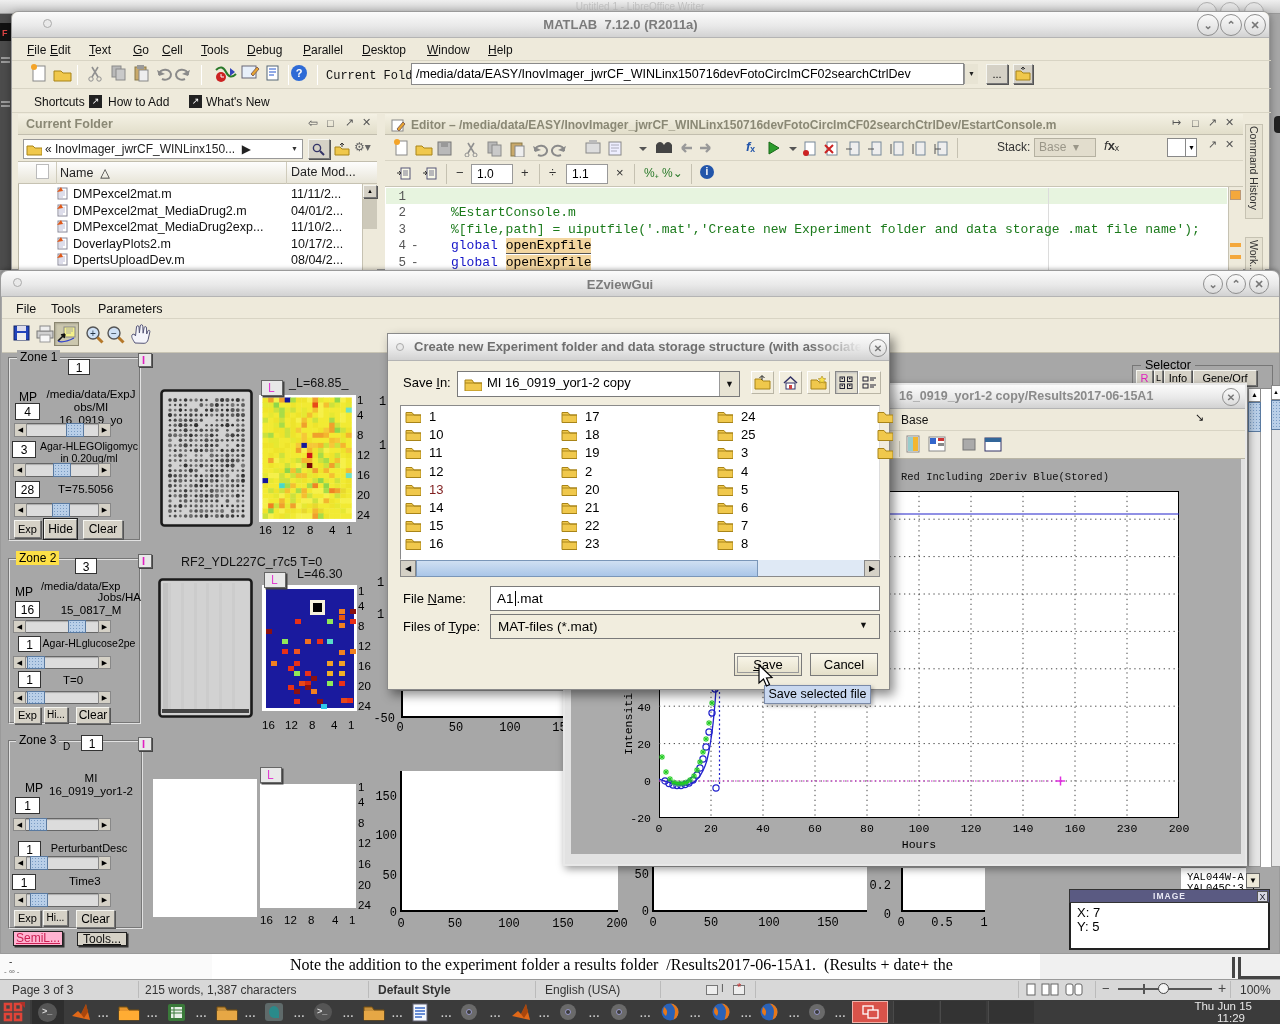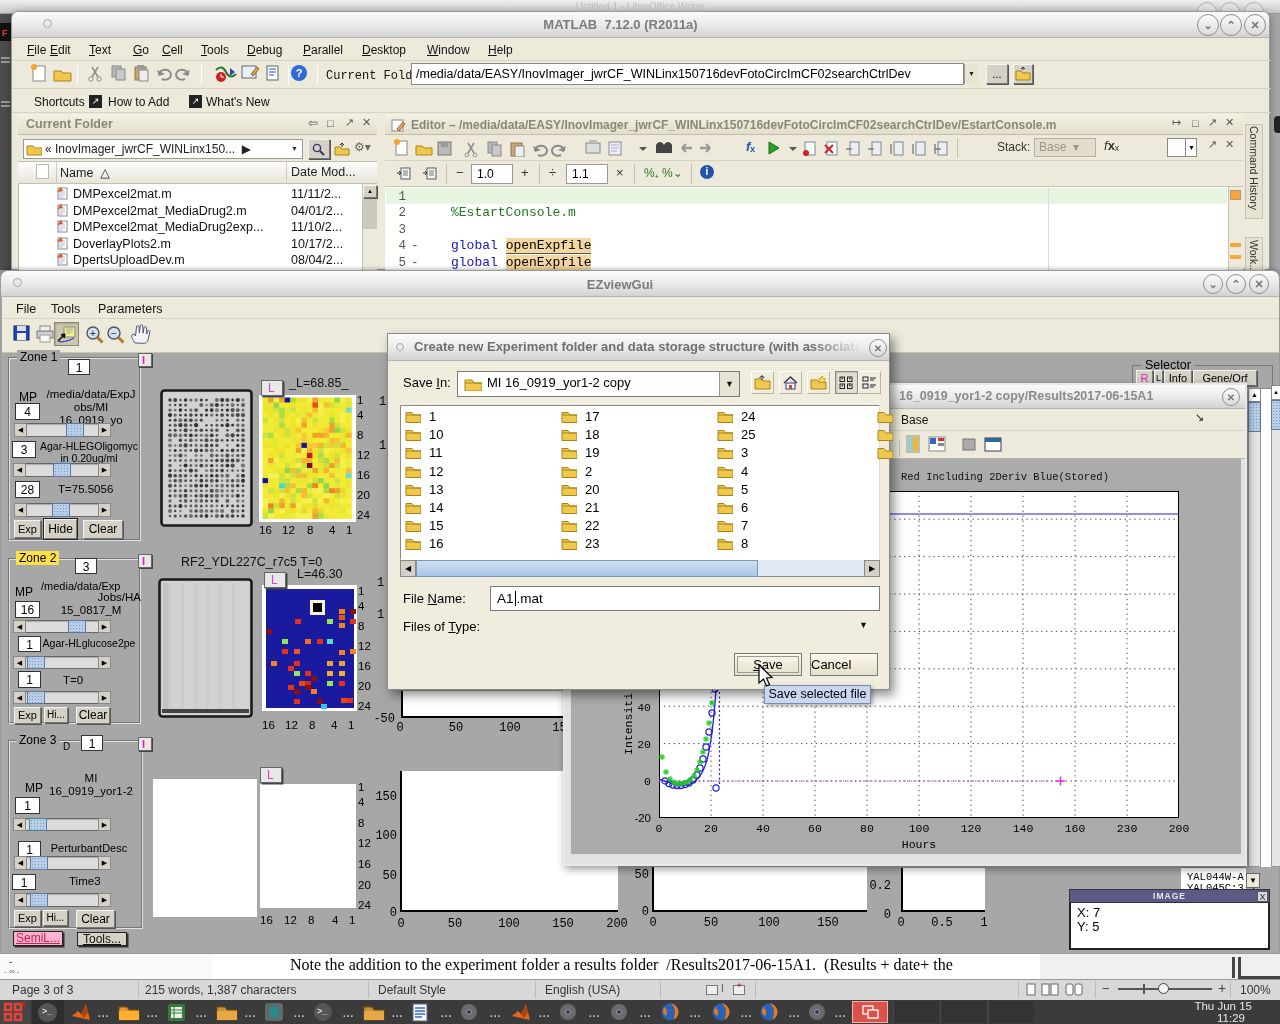--- a/index.html
+++ b/index.html
@@ -249,20 +249,21 @@
       <div style="position:absolute;left:374px;top:176px;width:841px;height:16px;background:#e7f4df;"></div>
       <div style="position:absolute;left:1036px;top:176px;width:1px;height:83px;background:#dcdcdc;"></div>
       <div style="position:absolute;left:376px;top:178.0px;width:18px;font-size:12.5px;color:#555;white-space:pre;text-align:right;font-family:'Liberation Mono',monospace;">1</div>
       <div style="position:absolute;left:376px;top:194.4px;width:18px;font-size:12.5px;color:#555;white-space:pre;text-align:right;font-family:'Liberation Mono',monospace;">2</div>
       <div style="position:absolute;left:376px;top:210.8px;width:18px;font-size:12.5px;color:#555;white-space:pre;text-align:right;font-family:'Liberation Mono',monospace;">3</div>
       <div style="position:absolute;left:376px;top:227.2px;width:18px;font-size:12.5px;color:#555;white-space:pre;text-align:right;font-family:'Liberation Mono',monospace;">4</div>
       <div style="position:absolute;left:376px;top:243.6px;width:18px;font-size:12.5px;color:#555;white-space:pre;text-align:right;font-family:'Liberation Mono',monospace;">5</div>
       <div style="position:absolute;left:399px;top:227.2px;font-size:12.5px;color:#555;white-space:pre;font-family:'Liberation Mono',monospace;">-</div>
       <div style="position:absolute;left:399px;top:243.6px;font-size:12.5px;color:#555;white-space:pre;font-family:'Liberation Mono',monospace;">-</div>
       <div style="position:absolute;left:439px;top:193.4px;font-size:13px;color:#1b7a1b;white-space:pre;font-size:13px;font-family:'Liberation Mono',monospace;">%EstartConsole.m</div>
+      <div style="position:absolute;left:439px;top:209.8px;font-size:13px;color:#1b7a1b;white-space:pre;font-size:13px;font-family:'Liberation Mono',monospace;">%[file,path] = uiputfile('.mat','Create new Experiment folder and data storage .mat file name');</div>
       <div style="position:absolute;left:439px;top:226.2px;font-size:13px;color:#000;white-space:pre;font-size:13px;font-family:'Liberation Mono',monospace;"><span style="color:#1414c8">global</span> <span style="background:#f3d6a0;border-bottom:1px solid #555;color:#000">openExpfile</span></div>
       <div style="position:absolute;left:439px;top:242.6px;font-size:13px;color:#000;white-space:pre;font-size:13px;font-family:'Liberation Mono',monospace;"><span style="color:#1414c8">global</span> <span style="background:#f3d6a0;border-bottom:1px solid #555;color:#000">openExpfile</span></div>
       <div style="position:absolute;left:1216px;top:175px;width:15px;height:84px;background:#eeeadb;border-left:1px solid #c6c2b2;"></div>
       <div style="position:absolute;left:1218px;top:178px;width:11px;height:10px;background:#f4a83c;border:1px solid #b97;"></div>
       <div style="position:absolute;left:1218px;top:231px;width:11px;height:4px;background:#f4a83c;"></div>
       <div style="position:absolute;left:1218px;top:243px;width:11px;height:4px;background:#f4a83c;"></div>
       <div style="position:absolute;left:1233px;top:110px;width:20px;height:149px;background:#eeeadb;"></div>
       <div style="position:absolute;left:1233px;top:112px;width:18px;height:95px;background:#e6e2d2;border:1px solid #c6c2b2;"></div>
       <div style="position:absolute;left:1236px;top:114px;font-size:10.5px;color:#333;writing-mode:vertical-rl;height:92px;">Command History</div>
       <div style="position:absolute;left:1233px;top:225px;width:18px;height:34px;background:#e6e2d2;border:1px solid #c6c2b2;"></div>
@@ -1467,21 +1468,21 @@
       <div style="position:absolute;left:338px;top:437px;width:32px;font-size:11.5px;color:#000;white-space:pre;text-align:center;font-family:'Liberation Mono',monospace;font-size:11.5px;">100</div>
       <div style="position:absolute;left:390px;top:437px;width:32px;font-size:11.5px;color:#000;white-space:pre;text-align:center;font-family:'Liberation Mono',monospace;font-size:11.5px;">120</div>
       <div style="position:absolute;left:442px;top:437px;width:32px;font-size:11.5px;color:#000;white-space:pre;text-align:center;font-family:'Liberation Mono',monospace;font-size:11.5px;">140</div>
       <div style="position:absolute;left:494px;top:437px;width:32px;font-size:11.5px;color:#000;white-space:pre;text-align:center;font-family:'Liberation Mono',monospace;font-size:11.5px;">160</div>
       <div style="position:absolute;left:546px;top:437px;width:32px;font-size:11.5px;color:#000;white-space:pre;text-align:center;font-family:'Liberation Mono',monospace;font-size:11.5px;">230</div>
       <div style="position:absolute;left:598px;top:437px;width:32px;font-size:11.5px;color:#000;white-space:pre;text-align:center;font-family:'Liberation Mono',monospace;font-size:11.5px;">200</div>
       <div style="position:absolute;left:324px;top:453px;width:60px;font-size:11px;color:#000;white-space:pre;text-align:center;font-family:'Liberation Mono',monospace;font-size:11.5px;">Hours</div>
       <div style="position:absolute;left:56px;top:316px;width:30px;font-size:11.5px;color:#000;white-space:pre;text-align:right;font-family:'Liberation Mono',monospace;font-size:11.5px;">40</div>
       <div style="position:absolute;left:56px;top:353px;width:30px;font-size:11.5px;color:#000;white-space:pre;text-align:right;font-family:'Liberation Mono',monospace;font-size:11.5px;">20</div>
       <div style="position:absolute;left:56px;top:390px;width:30px;font-size:11.5px;color:#000;white-space:pre;text-align:right;font-family:'Liberation Mono',monospace;font-size:11.5px;">0</div>
-      <div style="position:absolute;left:56px;top:427px;width:30px;font-size:11.5px;color:#000;white-space:pre;text-align:right;font-family:Liberation Sans, sans-serif;font-size:11.5px;">-20</div>
+      <div style="position:absolute;left:56px;top:427px;width:30px;font-size:11.5px;color:#000;white-space:pre;text-align:right;font-family:Liberation Mono, monospace;font-size:11.5px;">-20</div>
     </div>
     <div style="position:absolute;left:1069px;top:889px;width:201px;height:61px;background:#fff;border:2px solid #222;"></div>
     <div style="position:absolute;left:1069px;top:889px;width:201px;height:14px;background:#5a5a82;border:1px solid #333;"></div>
     <div style="position:absolute;left:1069px;top:891px;width:201px;font-size:8.5px;color:#e8e8f4;white-space:pre;text-align:center;font-weight:bold;letter-spacing:1px;">IMAGE</div>
     <div style="position:absolute;left:1257px;top:891px;width:11px;height:11px;background:#d8d8e4;border:1px solid #555;color:#223;font-size:9px;line-height:10px;text-align:center;">X</div>
     <div style="position:absolute;left:1077px;top:905px;font-size:13px;color:#000;white-space:pre;">X: 7</div>
     <div style="position:absolute;left:1077px;top:919px;font-size:13px;color:#000;white-space:pre;">Y: 5</div>
     <div style="position:absolute;left:0px;top:954px;width:1280px;height:25px;background:#fafafa;"></div>
     <div style="position:absolute;left:212px;top:954px;width:828px;height:25px;background:#ffffff;"></div>
     <div style="position:absolute;left:1040px;top:954px;width:240px;height:25px;background:#f0f0f0;"></div>
@@ -1495,21 +1496,21 @@
     <div style="position:absolute;left:138px;top:981px;width:1px;height:17px;background:#bbb;"></div>
     <div style="position:absolute;left:368px;top:981px;width:1px;height:17px;background:#bbb;"></div>
     <div style="position:absolute;left:535px;top:981px;width:1px;height:17px;background:#bbb;"></div>
     <div style="position:absolute;left:660px;top:981px;width:1px;height:17px;background:#bbb;"></div>
     <div style="position:absolute;left:755px;top:981px;width:1px;height:17px;background:#bbb;"></div>
     <div style="position:absolute;left:1018px;top:981px;width:1px;height:17px;background:#bbb;"></div>
     <div style="position:absolute;left:1095px;top:981px;width:1px;height:17px;background:#bbb;"></div>
     <div style="position:absolute;left:1230px;top:981px;width:1px;height:17px;background:#bbb;"></div>
     <div style="position:absolute;left:12px;top:983px;font-size:12px;color:#333;white-space:pre;">Page 3 of 3</div>
     <div style="position:absolute;left:145px;top:983px;font-size:12px;color:#333;white-space:pre;">215 words, 1,387 characters</div>
-    <div style="position:absolute;left:378px;top:983px;font-size:12px;color:#333;white-space:pre;">Default Style</div>
+    <div style="position:absolute;left:378px;top:983px;font-size:12px;color:#333;white-space:pre;font-weight:bold;">Default Style</div>
     <div style="position:absolute;left:545px;top:983px;font-size:12px;color:#333;white-space:pre;">English (USA)</div>
     <div style="position:absolute;left:706px;top:985px;width:12px;height:10px;border:1px solid #777;background:#eee;"></div>
     <div style="position:absolute;left:721px;top:983px;font-size:10px;color:#555;white-space:pre;">I</div>
     <div style="position:absolute;left:733px;top:985px;width:12px;height:10px;border:1px solid #777;background:#eee;"></div>
     <div style="position:absolute;left:737px;top:981px;font-size:11px;color:#c33;white-space:pre;">*</div>
     <svg style="position:absolute;left:1026px;top:983px" width="62" height="14">
       <g fill="#fff" stroke="#666">
         <rect x="1" y="1" width="8" height="11"></rect>
         <rect x="16" y="1" width="7" height="11"></rect>
         <rect x="25" y="1" width="7" height="11"></rect>
@@ -1687,21 +1688,21 @@
       <div style="position:absolute;left:41px;top:111.4px;font-size:13px;color:#000;white-space:pre;">11</div>
       <svg style="position:absolute;left:17px;top:131px" width="16" height="13">
         <path d="M1 2.5 h6 l2 2.5 h7 v7.5 h-15 z" fill="#f0c84c" stroke="#a88418"></path>
         <path d="M1 5 h15" stroke="#a88418"></path>
       </svg>
       <div style="position:absolute;left:41px;top:129.6px;font-size:13px;color:#000;white-space:pre;">12</div>
       <svg style="position:absolute;left:17px;top:149px" width="16" height="13">
         <path d="M1 2.5 h6 l2 2.5 h7 v7.5 h-15 z" fill="#f0c84c" stroke="#a88418"></path>
         <path d="M1 5 h15" stroke="#a88418"></path>
       </svg>
-      <div style="position:absolute;left:41px;top:147.8px;font-size:13px;color:#000000;white-space:pre;text-align:right;">13</div>
+      <div style="position:absolute;left:41px;top:147.8px;font-size:13px;color:#7f1d1d;white-space:pre;text-align:right;">13</div>
       <svg style="position:absolute;left:17px;top:167px" width="16" height="13">
         <path d="M1 2.5 h6 l2 2.5 h7 v7.5 h-15 z" fill="#f0c84c" stroke="#a88418"></path>
         <path d="M1 5 h15" stroke="#a88418"></path>
       </svg>
       <div style="position:absolute;left:41px;top:166.0px;font-size:13px;color:#000;white-space:pre;">14</div>
       <svg style="position:absolute;left:17px;top:185px" width="16" height="13">
         <path d="M1 2.5 h6 l2 2.5 h7 v7.5 h-15 z" fill="#f0c84c" stroke="#a88418"></path>
         <path d="M1 5 h15" stroke="#a88418"></path>
       </svg>
       <div style="position:absolute;left:41px;top:184.2px;font-size:13px;color:#000;white-space:pre;">15</div>
@@ -1801,20 +1802,21 @@
       </svg>
       <div style="position:absolute;left:12px;top:226px;width:480px;height:17px;background:#dfe9f5;border:1px solid #8a8a8a;border-top:none;"></div>
       <div style="position:absolute;left:12px;top:226px;width:16px;height:17px;background:#d5d1c6;border:1px solid #888;font-size:8px;line-height:15px;text-align:center;">◀</div>
       <div style="position:absolute;left:28px;top:226px;width:342px;height:17px;background:linear-gradient(#cfdff2,#aac6e8);border:1px solid #7a96b8;"></div>
       <div style="position:absolute;left:180px;top:229px;width:48px;height:11px;background-image:radial-gradient(#6a8cb4 22%,transparent 23%);background-size:3.5px 3.5px;"></div>
       <div style="position:absolute;left:476px;top:226px;width:16px;height:17px;background:#d5d1c6;border:1px solid #888;font-size:8px;line-height:15px;text-align:center;">▶</div>
       <div style="position:absolute;left:15px;top:257px;font-size:13px;color:#000;white-space:pre;">File <span style="text-decoration:underline">N</span>ame:</div>
       <div style="position:absolute;left:102px;top:252px;width:390px;height:25px;background:#fff;border:1px solid #7a7a7a;"></div>
       <div style="position:absolute;left:109px;top:257px;font-size:13.5px;color:#000;white-space:pre;">A1<span style="border-left:1.5px solid #000;margin:0 1px;"></span>.mat</div>
       <div style="position:absolute;left:15px;top:285px;font-size:13px;color:#000;white-space:pre;">Files of <span style="text-decoration:underline">T</span>ype:</div>
+      <div style="position:absolute;left:102px;top:280px;width:390px;height:25px;background:#f1edde;border:1px solid #7a7a7a;font-size:13.5px;line-height:23px;padding-left:7px;">MAT-files (*.mat)</div>
       <div style="position:absolute;left:471px;top:286px;width:14px;height:12px;color:#111;font-size:9px;">▼</div>
       <div style="position:absolute;left:346px;top:319px;width:68px;height:23px;background:linear-gradient(#fbf8ec,#e4dfc9);border:1px solid #7a7a7a;outline:1px solid #9a9a9a;outline-offset:-4px;font-size:13px;line-height:21px;text-align:center;"><span style="text-decoration:underline">S</span>ave</div>
-      <div style="position:absolute;left:422px;top:319px;width:68px;height:23px;background:linear-gradient(#fbf8ec,#e4dfc9);border:1px solid #7a7a7a;font-size:13px;line-height:21px;">Cancel</div>
+      <div style="position:absolute;left:422px;top:319px;width:68px;height:23px;background:linear-gradient(#fbf8ec,#e4dfc9);border:1px solid #7a7a7a;font-size:13px;line-height:21px;text-align:center;">Cancel</div>
     </div>
     <div style="position:absolute;left:764px;top:685px;width:107px;height:19px;background:#c9d8f0;border:1px solid #7a8aa8;font-size:12.5px;line-height:17px;text-align:center;color:#000;box-shadow:2px 2px 4px rgba(0,0,0,0.3);z-index:60;">Save selected file</div>
     <svg style="position:absolute;left:757px;top:664px;z-index:70" width="20" height="26">
       <path d="M2 1 L2 19 L6.5 15 L9.5 22 L12.5 20.5 L9.5 14 L15 13.5 Z" fill="#fff" stroke="#000" stroke-width="1.2"></path>
     </svg>
   </div>
 </body></html>

